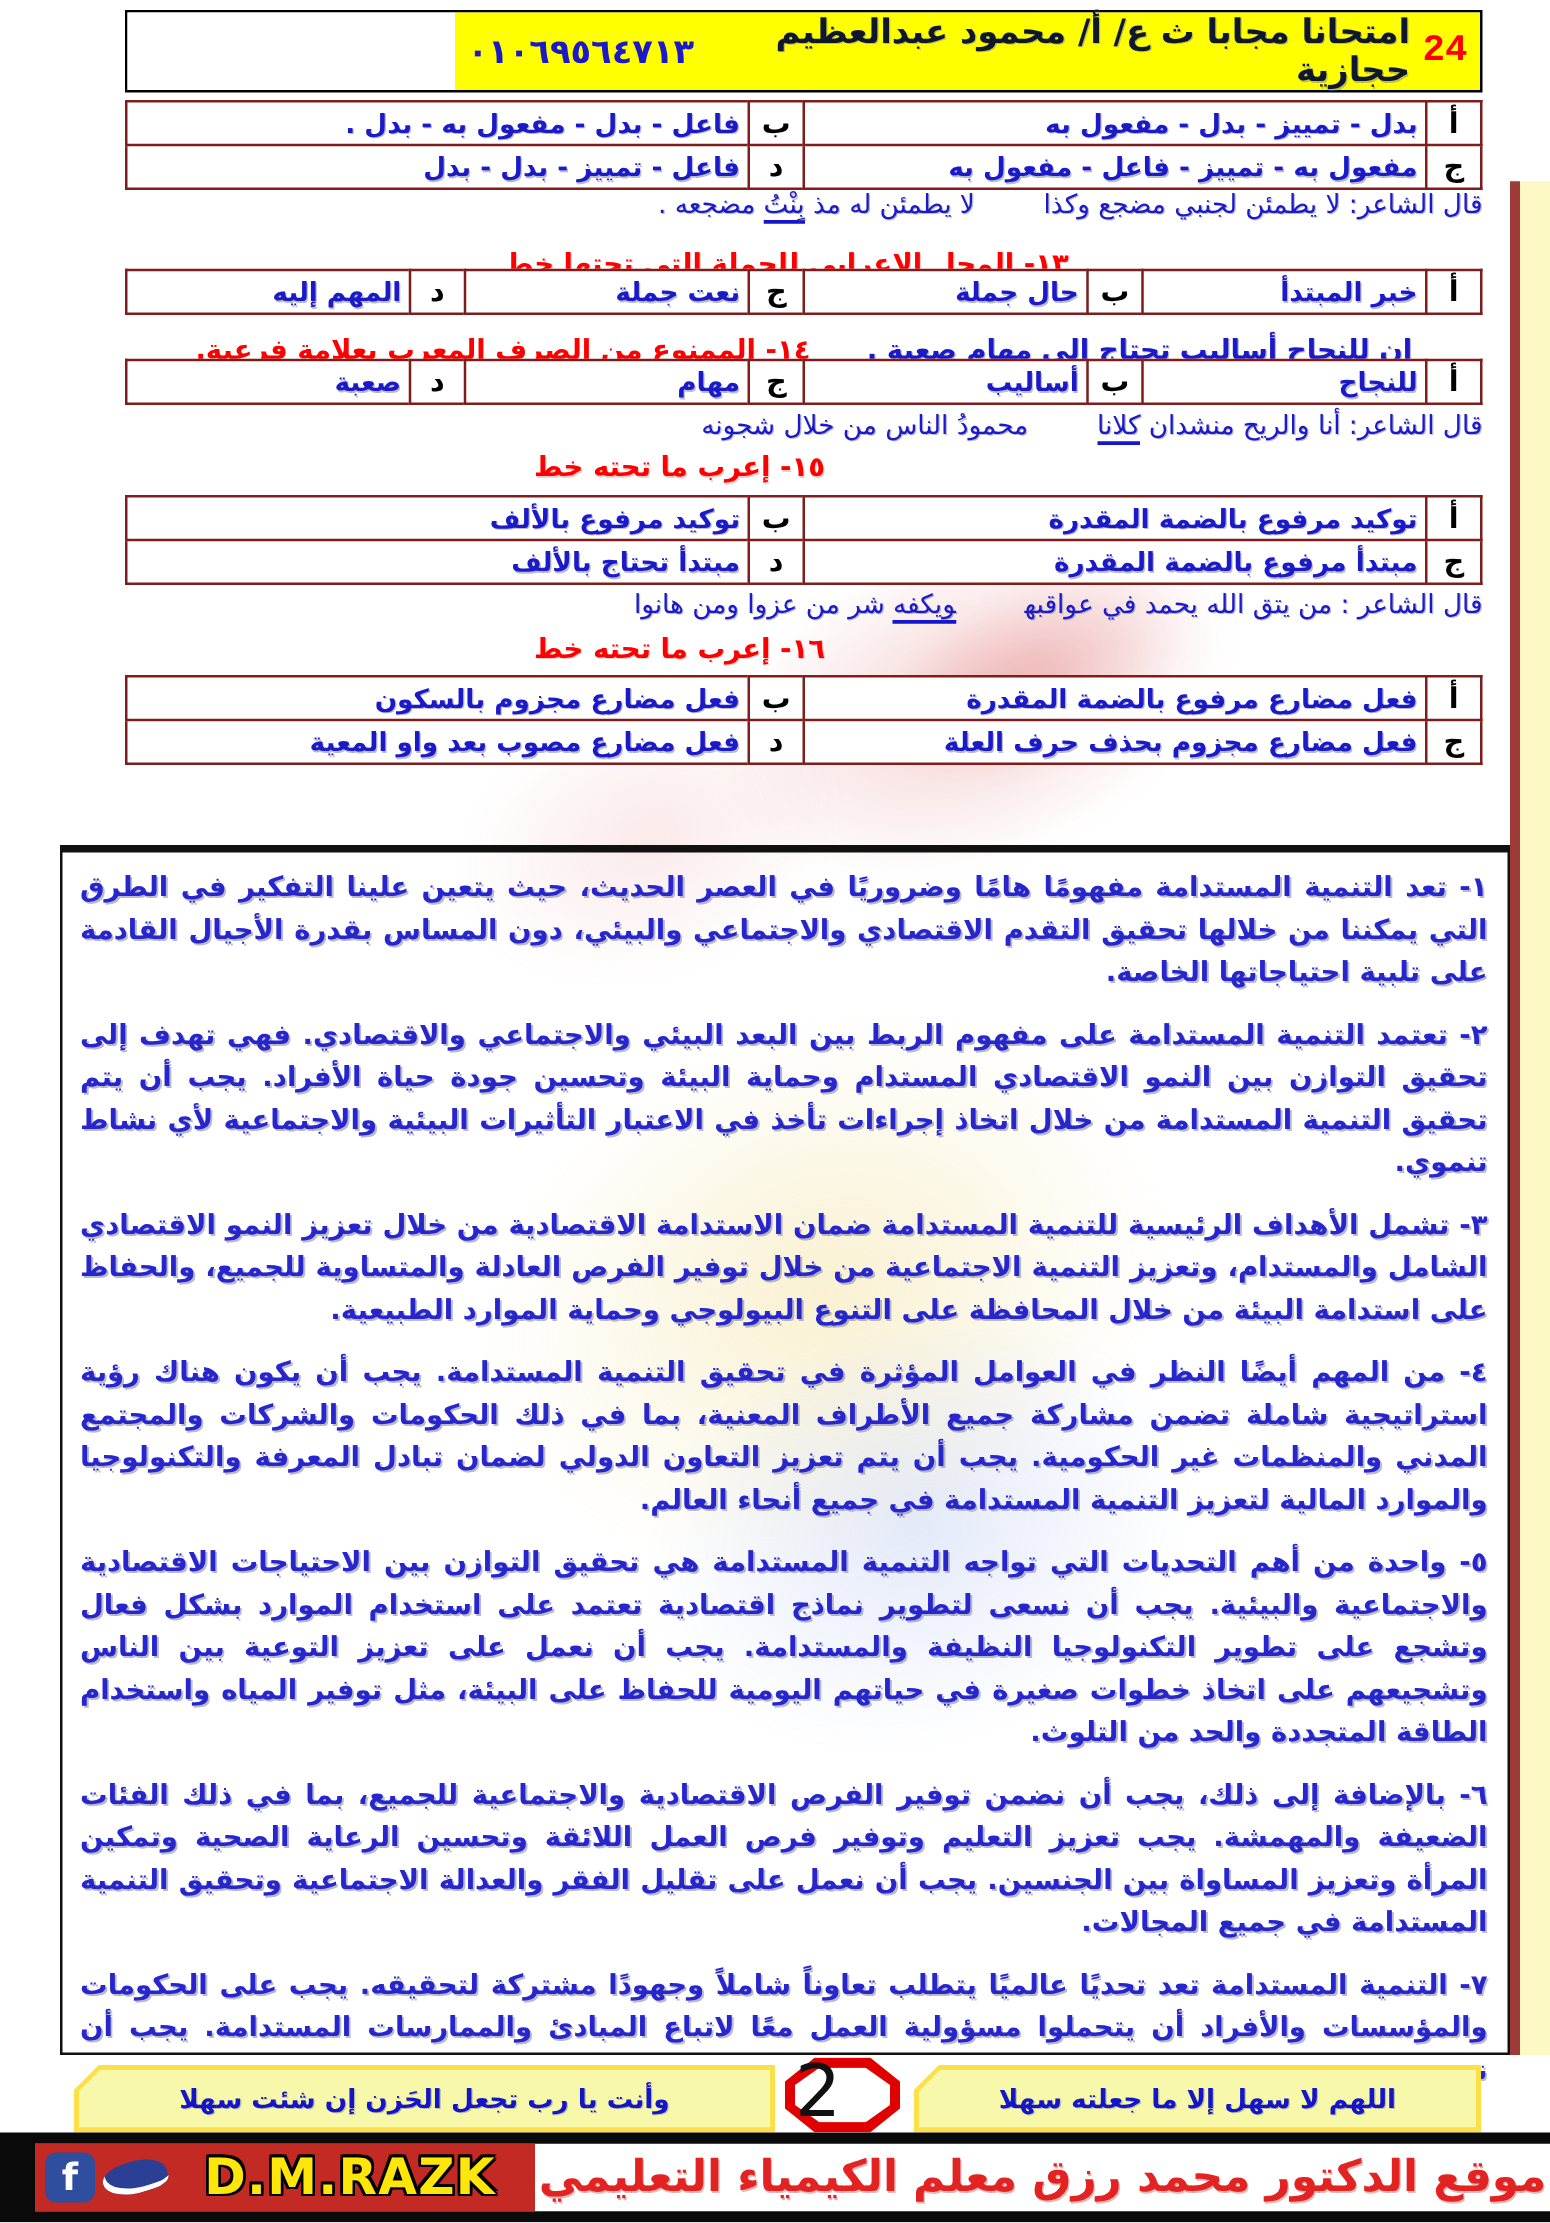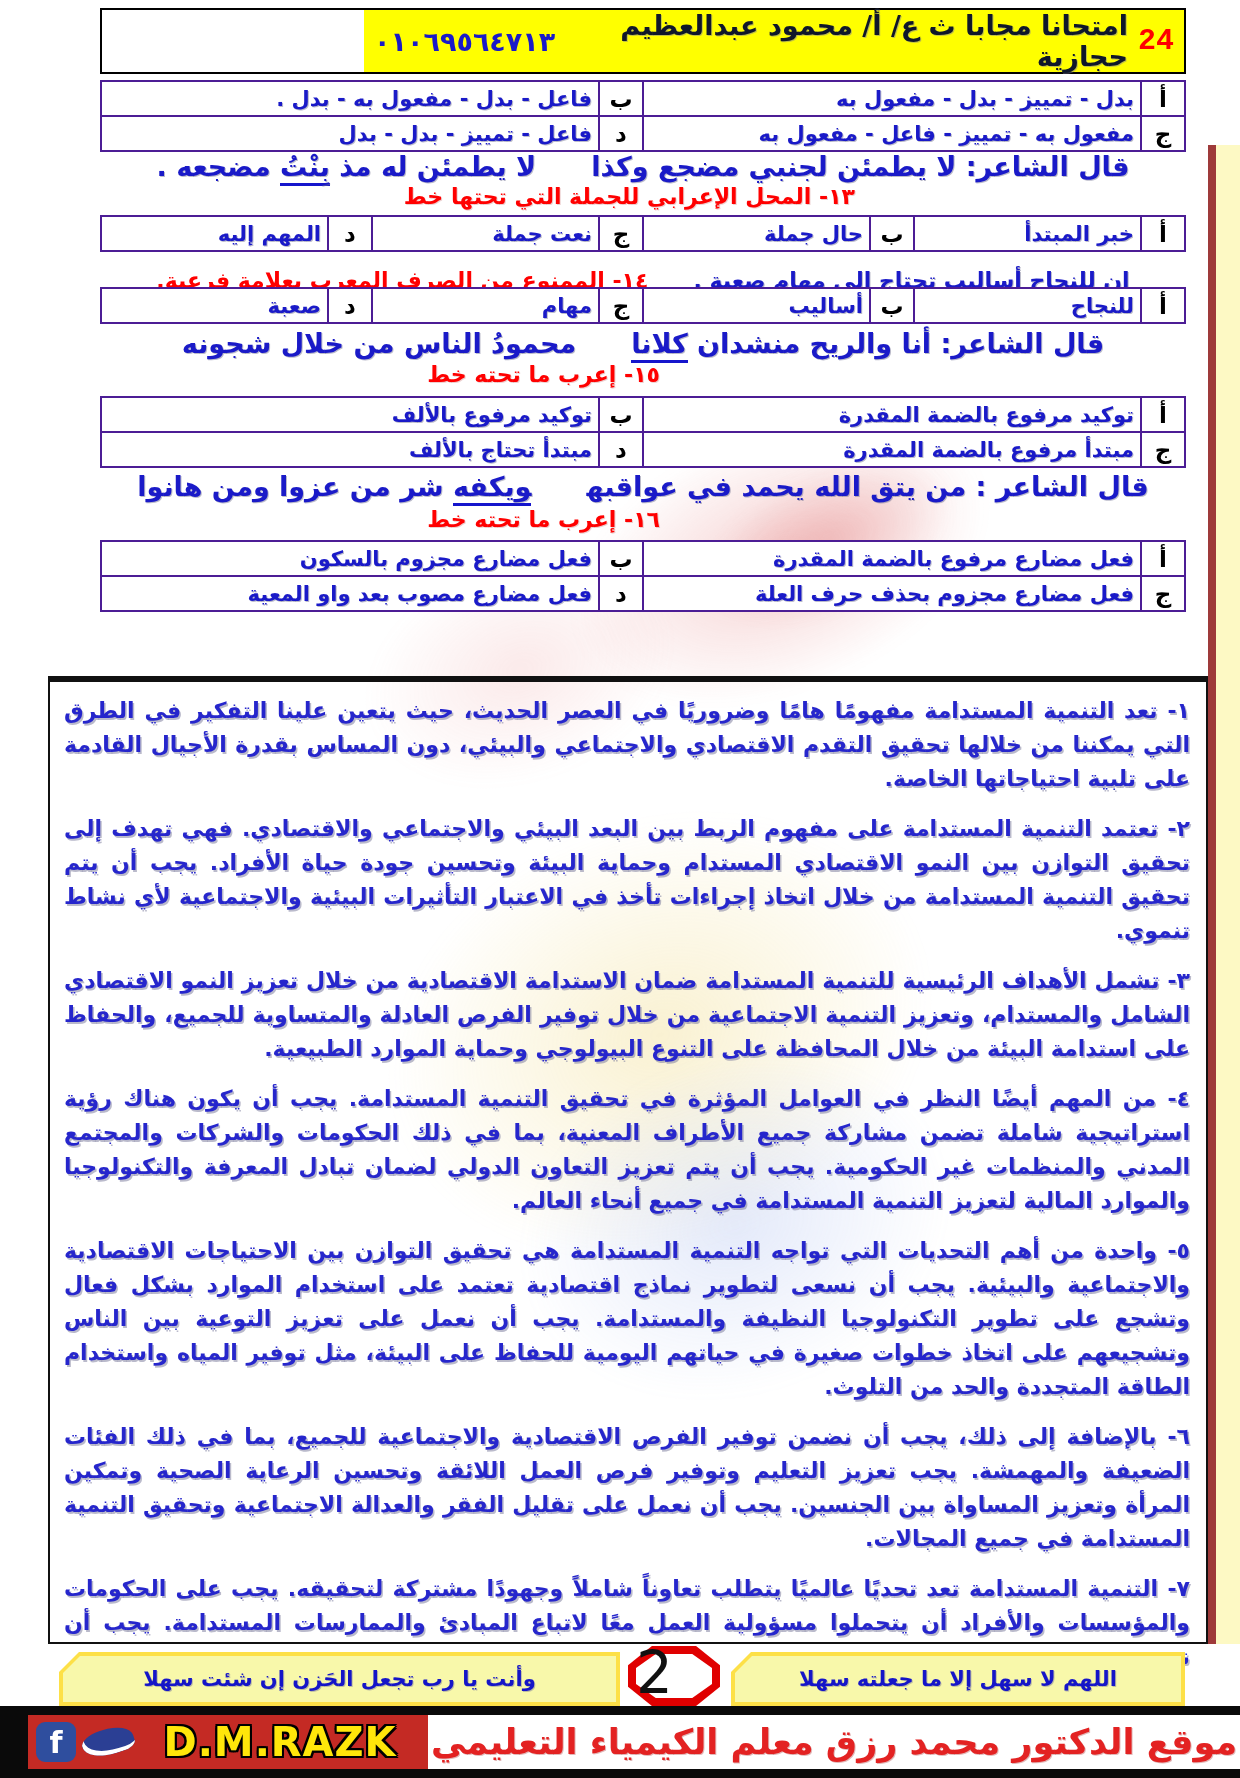--- a/index.html
+++ b/index.html
@@ -31,28 +31,28 @@
   .header-yellow { width:820px; height:100%; background:#ffff00; display:flex; align-items:center;
                    justify-content:center; gap:10px; padding:0 10px; }
   .header-white { flex:1; background:#ffffff; }
   .hnum   { color:#ff0000; font-size:30px; font-weight:bold;font-family:Liberation Mono, monospace; }
   .htitle { color:#0f172a; font-size:27px; font-weight:bold; text-shadow:1px 1px 0 rgba(120,120,150,.45); }
   .hphone { color:#1a1ac8; font-size:27px; font-weight:bold; }
 
   
   table.opt-table { position:absolute; z-index:3; left:100px; width:1086px; border-collapse:collapse;
                     table-layout:fixed; background:#ffffff; }
-  table.opt-table td { border:2px solid #4c1d95; height:35px; vertical-align:middle; overflow:hidden; white-space:nowrap; }
+  table.opt-table td { border:2px solid #7f1d1d; height:35px; vertical-align:middle; overflow:hidden; white-space:nowrap; }
   td.cl { width:44px; text-align:center; color:#000; font-size:23px; font-weight:bold; }
   td.ct { text-align:right; padding:0 6px; color:#1a1ac8; font-size:21px; font-weight:bold;
           text-shadow:1px 1px 0 rgba(120,120,150,.5); }
 
   
-  .quote { position:absolute; z-index:3; left:100px; width:1086px; text-align:center; white-space:nowrap;
-           color:#1a1ac8; font-size:27px; font-weight:bold; text-shadow:1px 1px 0 rgba(120,120,150,.5); }
+  .quote { position:absolute; z-index:3; left:100px; width:1086px; white-space:nowrap;
+           color:#1a1ac8; font-size:21px; font-weight:normal; text-shadow:1px 1px 0 rgba(120,120,150,.5); }
   .quote .hemi2 { margin-right:55px; }
   .u { border-bottom:3px solid #1515cc; padding-bottom:1px; }
   .qhead { position:absolute; z-index:3; white-space:nowrap; color:#ff0000; font-size:22px; font-weight:bold;
            text-shadow:1px 1px 0 rgba(200,120,120,.35); }
   .mixline { position:absolute; z-index:3; left:100px; width:1086px; text-align:center; white-space:nowrap;
              font-size:22px; font-weight:bold;margin-top:12px; }
   .mixline .lead { color:#1a1ac8; text-shadow:1px 1px 0 rgba(120,120,150,.5); }
   .mixline .qh   { color:#ff0000; margin-right:45px; }
 
   
@@ -131,21 +131,21 @@
       <td class="cl">د</td>
       <td class="ct">فاعل - تمييز - بدل - بدل</td>
     </tr>
   </tbody>
     </table>
 
   <div class="quote" style="top:151px;">
     <span>قال الشاعر: لا يطمئن لجنبي مضجع وكذا</span><span class="hemi2"><span>لا يطمئن له مذ</span> <span class="u">بِنْتُ</span> <span>مضجعه .</span></span>
   </div>
 
-  <div class="qhead" style="top:184px; right:385px;">١٣- المحل الإعرابي للجملة التي تحتها خط</div>
+  <div class="qhead" style="top:199px; right:385px;">١٣- المحل الإعرابي للجملة التي تحتها خط</div>
 
   <table class="opt-table" style="top:215px;">
     <tbody>
         <tr>
       <td class="cl">أ</td>
       <td class="ct">خبر المبتدأ</td>
       <td class="cl">ب</td>
       <td class="ct">حال جملة</td>
       <td class="cl">ج</td>
       <td class="ct">نعت جملة</td>

